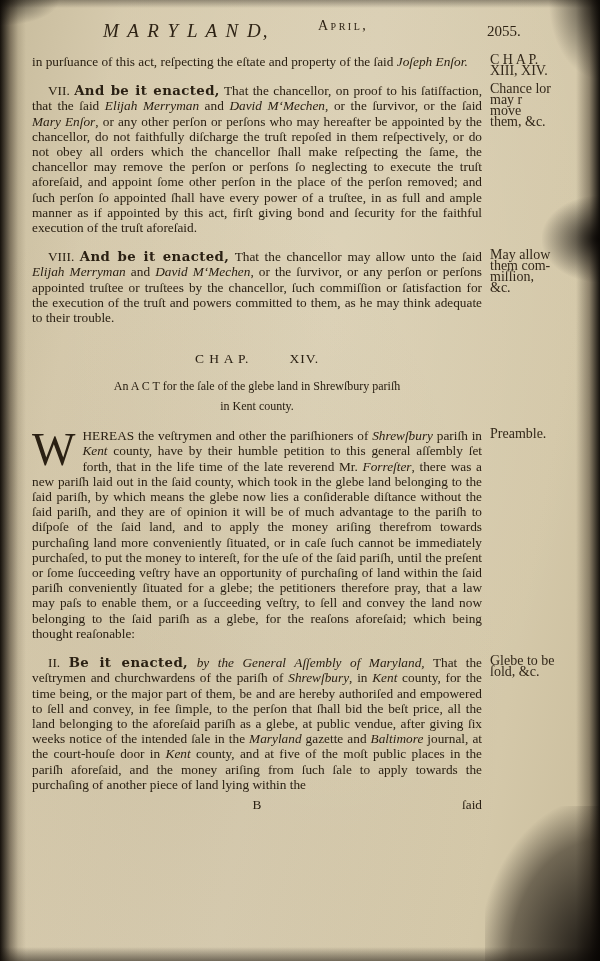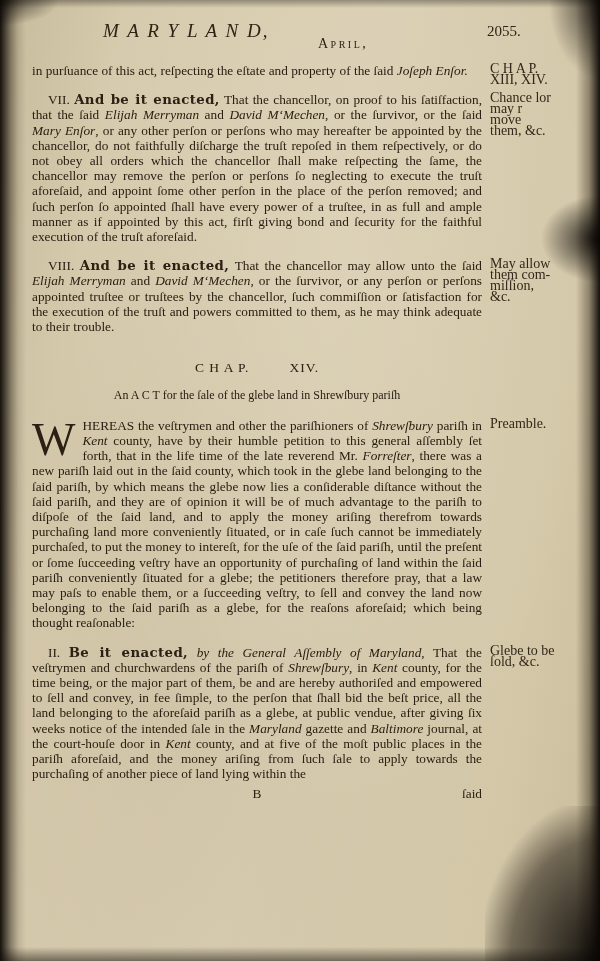--- a/index.html
+++ b/index.html
@@ -12,32 +12,32 @@
     background:
       radial-gradient(ellipse at 55% 30%, rgba(255,250,228,0.10), transparent 60%),
       radial-gradient(ellipse at 30% 75%, rgba(120,100,60,0.08), transparent 55%),
       linear-gradient(100deg, #c7bb9c 0%, #d6caad 16%, #d9ceb3 50%, #d4c8a9 82%, #c9bc9b 100%);
     padding-left: 12px;
   }
 
   
   .running-head { position:absolute; top:18px; left:0; width:600px; height:32px; }
   .rh-journal { position:absolute; left:103px; top:2px; font-style:italic; font-size:19px; letter-spacing:2px; color:#2e2315; }
-  .rh-month   { position:absolute; left:318px; top:18px; font-variant:small-caps; letter-spacing:2.5px; font-size:14px; color:#2e2315;font-family:Liberation Serif, serif; }
+  .rh-month   { position:absolute; left:318px; top:0; font-variant:small-caps; letter-spacing:2.5px; font-size:14px; color:#2e2315;font-family:Liberation Serif, serif; }
   .rh-year    { position:absolute; left:487px; top:5px; font-size:15px; color:#2e2315; }
 
   
   .text-col { position:absolute; left:32px; top:54px; width:450px; }
   p.body-par {
     position:relative;
     font-size:13.3px; line-height:15.2px; text-align:justify;
     color:#2a2013;
   }
   p.section { margin-top:14px; text-indent:16px; }
-  p.intro   { margin-top:9px; }
+  p.intro   { margin-top:0; }
   p.whereas { margin-top:12px; }
 
   .seg-n {}
   .seg-i { font-style:italic; }
   .seg-bl { font-weight:700; letter-spacing:0.4px; font-family:"DejaVu Serif", serif; }
 
   .drop-cap {
     float:left; font-size:46px; line-height:38px;
     padding:3px 7px 0 0; color:#2a2013;
   }
@@ -105,20 +105,21 @@
       <span><span class="seg-n">VIII. </span><span class="seg-bl">And be it enacted,</span><span class="seg-n"> That the chancellor may allow unto the ſaid </span><span class="seg-i">Elijah Merryman</span><span class="seg-n"> and </span><span class="seg-i">David M‘Mechen</span><span class="seg-n">, or the ſurvivor, or any perſon or perſons appointed truſtee or truſtees by the chancellor, ſuch commiſſion or ſatisfaction for the execution of the truſt and powers committed to them, as he may think adequate to their trouble.</span></span>
       <span class="margin-note">May allow them com-miſſion, &amp;c.</span>
     </p>
 
     <h2 class="chap-heading">
       <span>C H A P.</span><span class="chap-num">XIV.</span>
     </h2>
 
     <h1 class="act-title">
       <span class="act-line">An A C T for the ſale of the glebe land in Shrewſbury pariſh</span>
+      <span class="act-line">in Kent county.</span>
     </h1>
 
     <p class="body-par whereas">
       <span class="drop-cap">W</span>
       <span><span class="seg-n">HEREAS the veſtrymen and other the pariſhioners of </span><span class="seg-i">Shrewſbury</span><span class="seg-n"> pariſh in </span><span class="seg-i">Kent</span><span class="seg-n"> county, have by their humble petition to this general aſſembly ſet forth, that in the life time of the late reverend Mr. </span><span class="seg-i">Forreſter</span><span class="seg-n">, there was a new pariſh laid out in the ſaid county, which took in the glebe land belonging to the ſaid pariſh, by which means the glebe now lies a conſiderable diſtance without the ſaid pariſh, and they are of opinion it will be of much advantage to the pariſh to diſpoſe of the ſaid land, and to apply the money ariſing therefrom towards purchaſing land more conveniently ſituated, or in caſe ſuch cannot be immediately purchaſed, to put the money to intereſt, for the uſe of the ſaid pariſh, until the preſent or ſome ſucceeding veſtry have an opportunity of purchaſing of land within the ſaid pariſh conveniently ſituated for a glebe; the petitioners therefore pray, that a law may paſs to enable them, or a ſucceeding veſtry, to ſell and convey the land now belonging to the ſaid pariſh as a glebe, for the reaſons aforeſaid; which being thought reaſonable:</span></span>
       <span class="margin-note">Preamble.</span>
     </p>
 
     <p class="body-par section">
       <span><span class="seg-n">II. </span><span class="seg-bl">Be it enacted,</span><span class="seg-n"> </span><span class="seg-i">by the General Aſſembly of Maryland,</span><span class="seg-n"> That the veſtrymen and churchwardens of the pariſh of </span><span class="seg-i">Shrewſbury</span><span class="seg-n">, in </span><span class="seg-i">Kent</span><span class="seg-n"> county, for the time being, or the major part of them, be and are hereby authoriſed and empowered to ſell and convey, in fee ſimple, to the perſon that ſhall bid the beſt price, all the land belonging to the aforeſaid pariſh as a glebe, at public vendue, after giving ſix weeks notice of the intended ſale in the </span><span class="seg-i">Maryland</span><span class="seg-n"> gazette and </span><span class="seg-i">Baltimore</span><span class="seg-n"> journal, at the court-houſe door in </span><span class="seg-i">Kent</span><span class="seg-n"> county, and at five of the moſt public places in the pariſh aforeſaid, and the money ariſing from ſuch ſale to apply towards the purchaſing of another piece of land lying within the</span></span>

